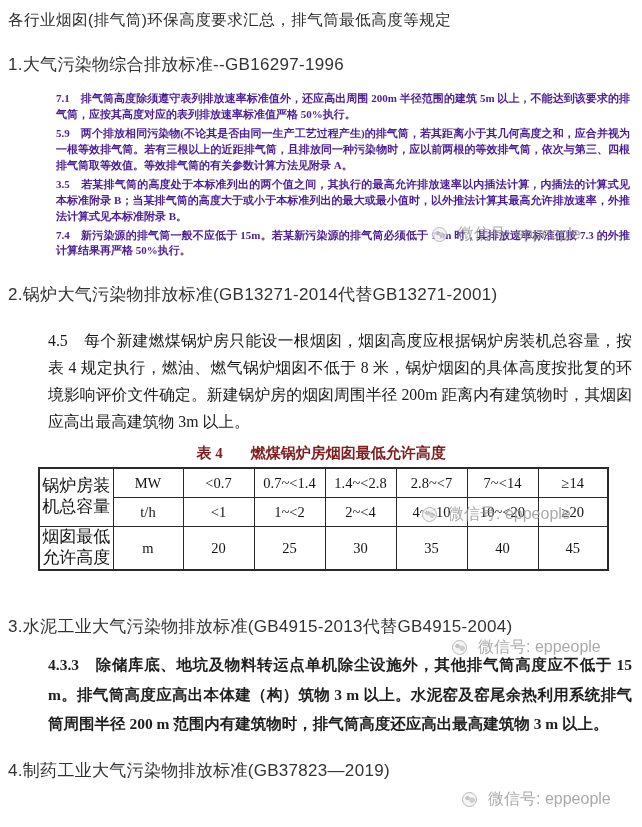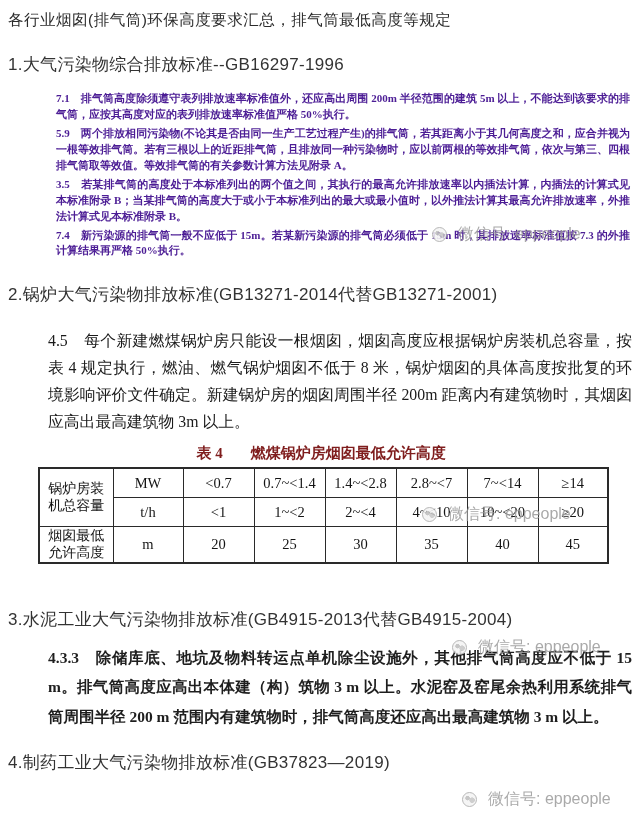--- a/index.html
+++ b/index.html
@@ -84,21 +84,21 @@
   }
   table.t4 td{
     border:1px solid #2a2a2a;
     text-align:center;
     vertical-align:middle;
     height:28px;
     padding:0 2px;
     line-height:1.25;
   }
   table.t4{border:2px solid #2a2a2a;}
-  td.rowhead{font-size:14px;}
+  td.rowhead{font-size:17px;font-family:Liberation Mono, monospace;}
   .watermark{
     position:absolute;
     display:flex;
     align-items:center;
     gap:11px;
     color:#9b9b9b;
     font-family:"Liberation Sans","DejaVu Sans",sans-serif;
     font-size:16px;
     white-space:nowrap;
     opacity:.85;

